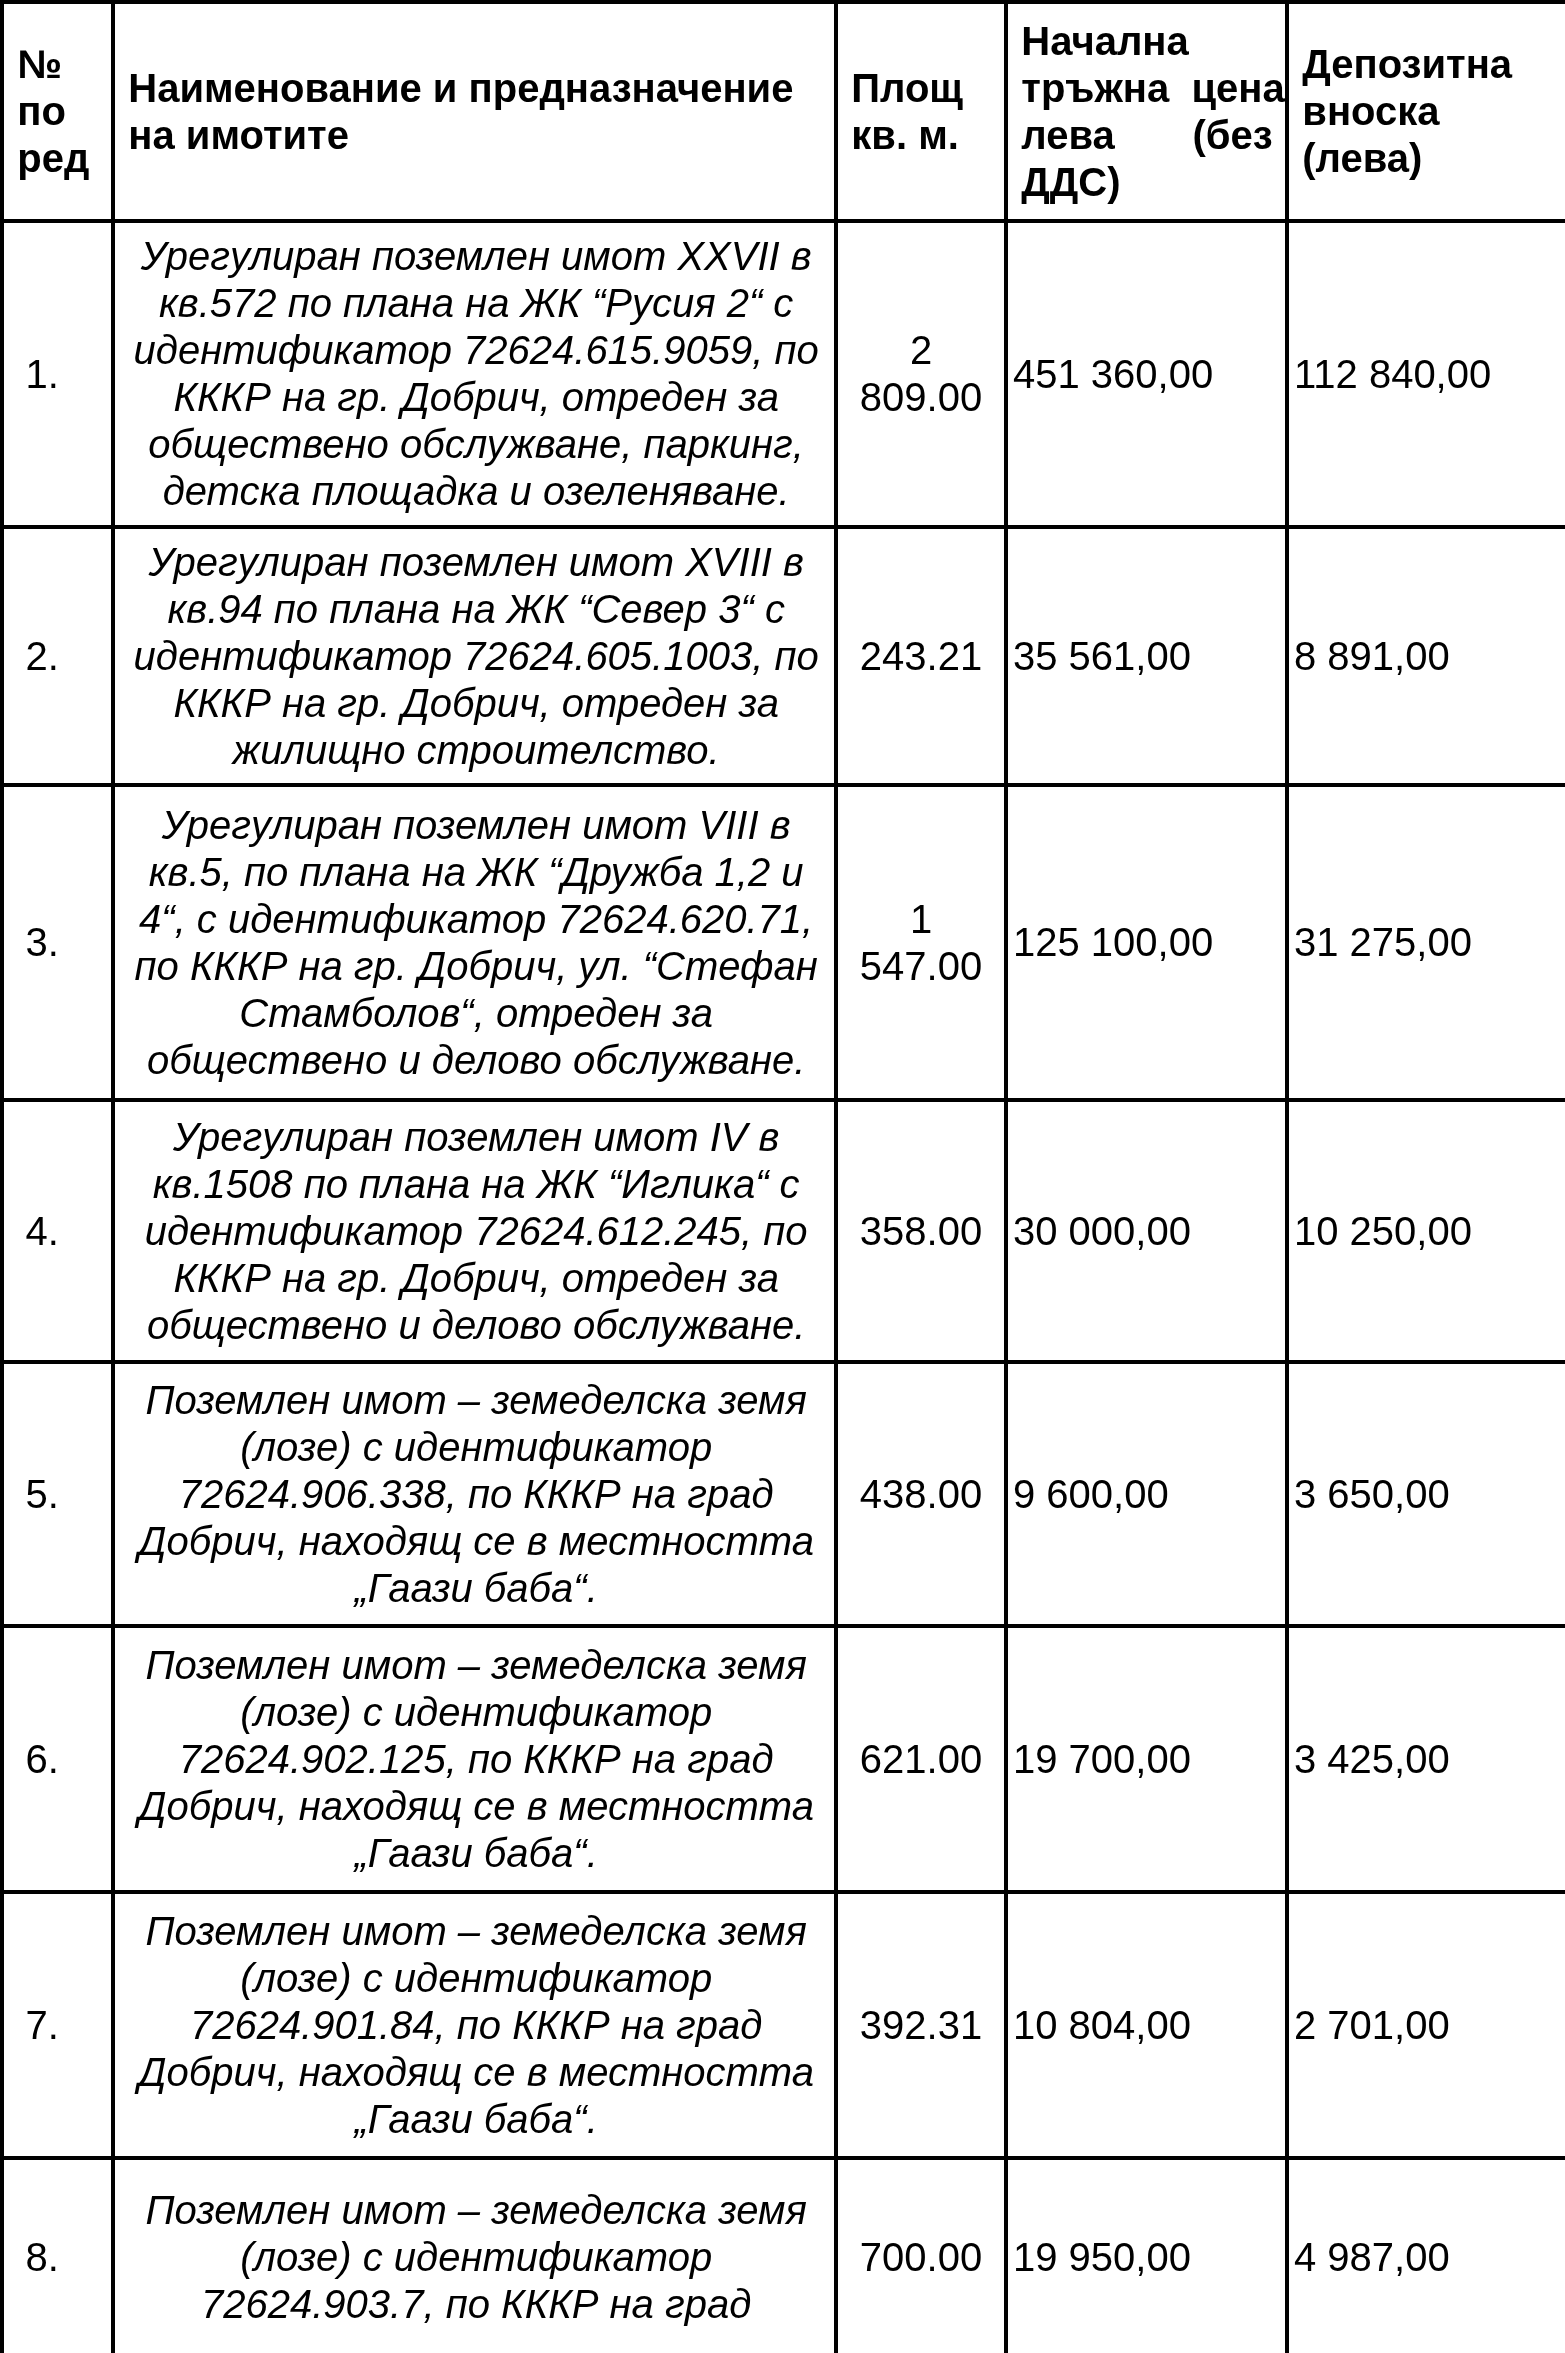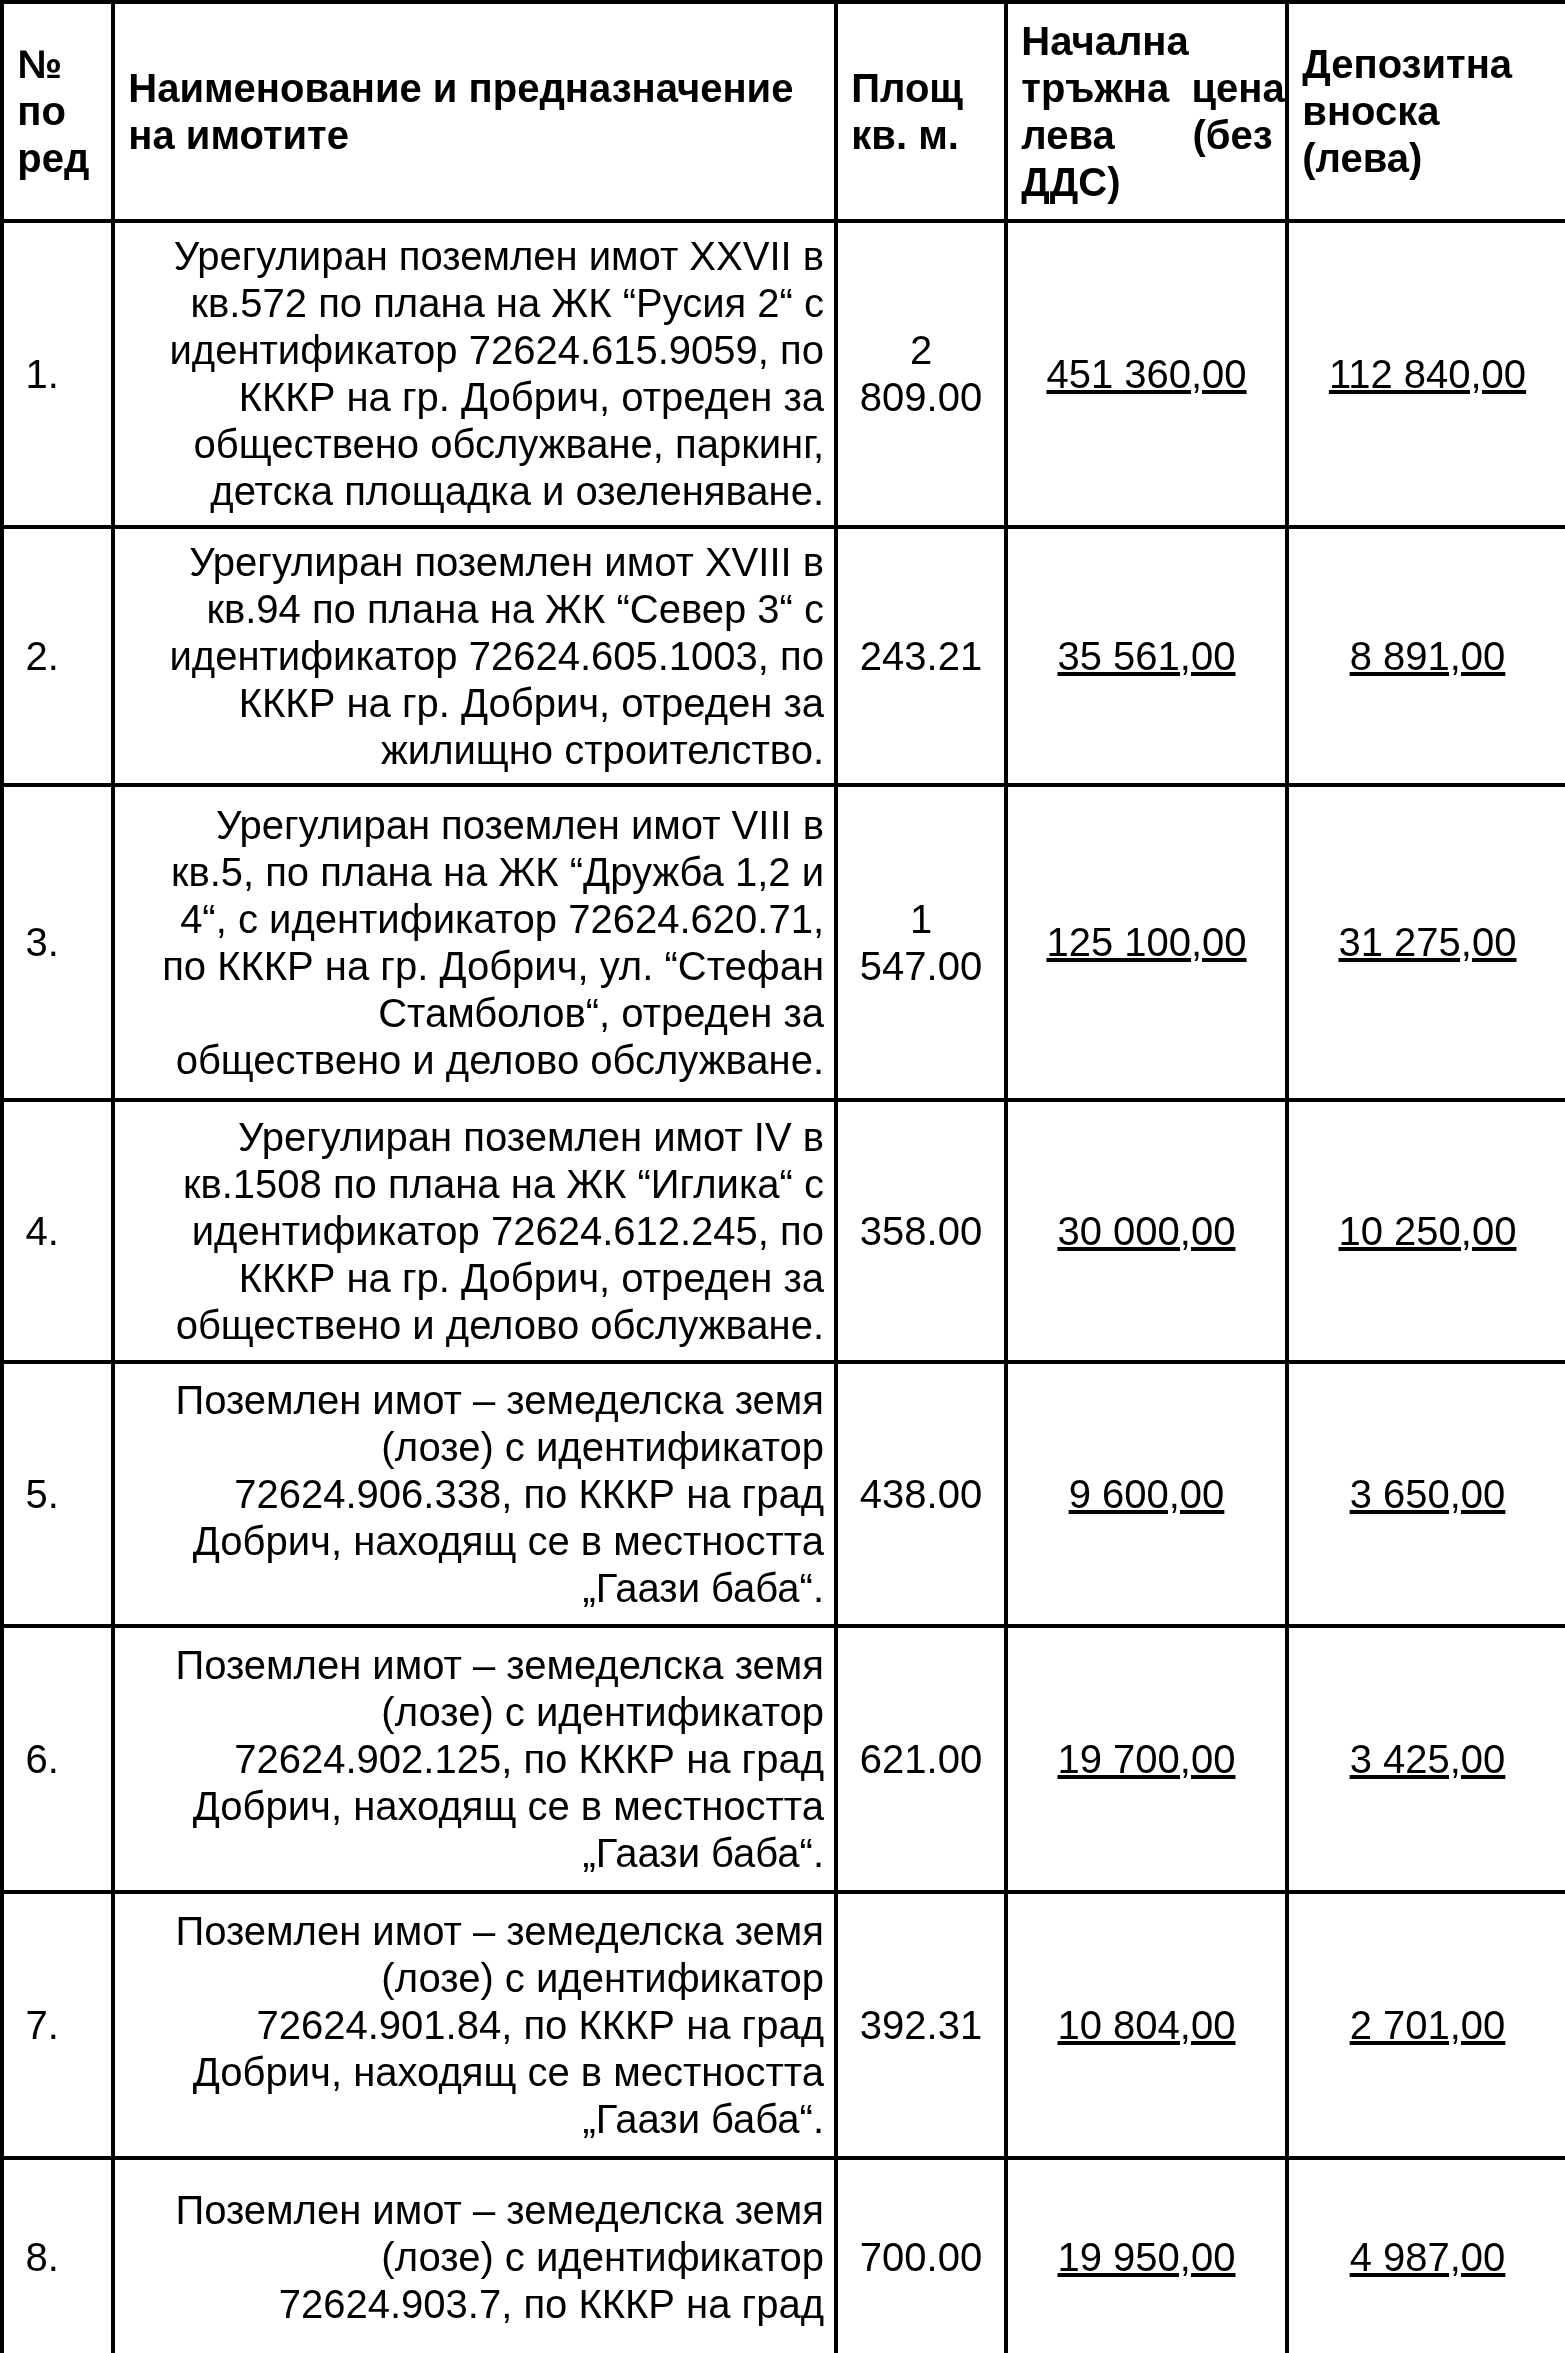--- a/index.html
+++ b/index.html
@@ -33,36 +33,36 @@
     vertical-align: middle;
     padding: 8.3px 11.6px 8.3px 13.3px;
     white-space: pre-line;
   }
   td.num {
     text-align: left;
     vertical-align: middle;
     padding-left: 21.5px;
   }
   td.desc {
-    text-align: right;
+    text-align: center;
     vertical-align: middle;
     padding: 8.3px 10px 8.3px 13.3px;
     white-space: pre-line;
+    font-style: italic;
   }
   td.area {
     text-align: center;
     vertical-align: middle;
     white-space: pre-line;
     padding: 0 6.6px;
   }
   td.price, td.deposit {
-    text-align: center;
+    text-align: left;
     vertical-align: middle;
     padding: 0 5px;
-    text-decoration: underline;
   }
   thead tr      { height: 219px; }
   tbody tr:nth-child(1) { height: 306px; }
   tbody tr:nth-child(2) { height: 258px; }
   tbody tr:nth-child(3) { height: 315px; }
   tbody tr:nth-child(4) { height: 262px; }
   tbody tr:nth-child(5) { height: 264px; }
   tbody tr:nth-child(6) { height: 266px; }
   tbody tr:nth-child(7) { height: 266px; }
   tbody tr:nth-child(8) { height: 199px; }

